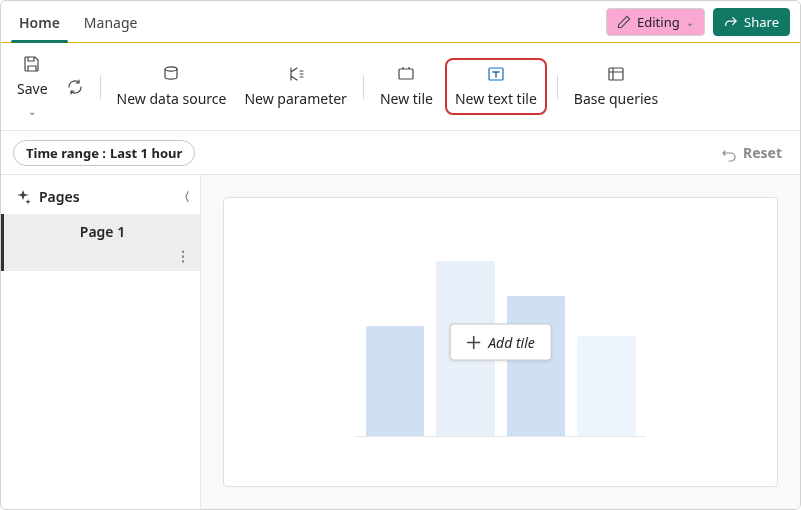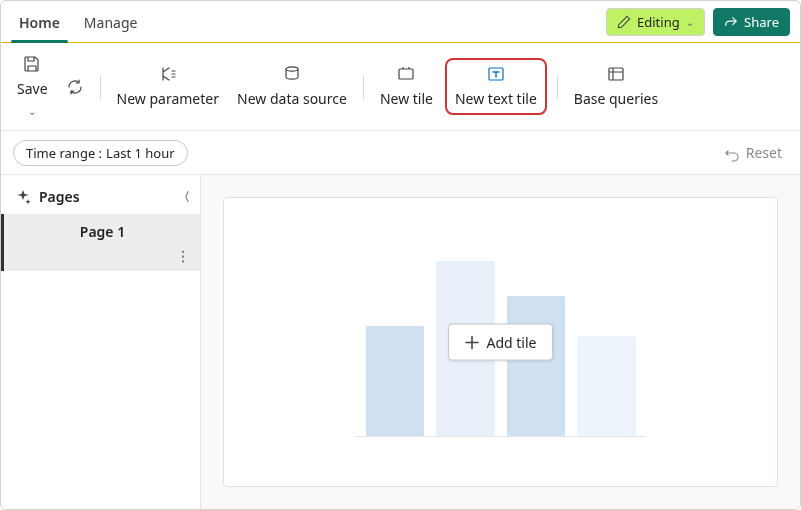--- a/index.html
+++ b/index.html
@@ -4,47 +4,47 @@
 <style>
   * { box-sizing: border-box; margin: 0; padding: 0; font-family: "Segoe UI", system-ui, sans-serif; }
   body { width: 801px; height: 510px; background: #fff; border: 1px solid #d1d1d1; border-radius: 6px; overflow: hidden; display: flex; flex-direction: column; font-size: 14px; color: #242424; }
 
   
   .tabstrip { display: flex; align-items: center; padding: 6px 10px 0 10px; gap: 8px; border-bottom: 1px solid #eab308; }
   .tab { padding: 6px 8px 10px 8px; cursor: pointer; color: #444; position: relative; }
   .tab.active { font-weight: 600; }
   .tab.active::after { content: ""; position: absolute; left: 0; right: 0; bottom: -1px; height: 3px; background: #117865; border-radius: 2px; }
   .tabstrip-right { margin-left: auto; display: flex; gap: 8px; padding-bottom: 6px; }
-  .btn { display: inline-flex; align-items: center; gap: 6px; padding: 4px 10px; border: 1px solid #d1d1d1; border-radius: 4px; background: #bef264; cursor: pointer; font-size: 13px; color: #242424; }
+  .btn { display: inline-flex; align-items: center; gap: 6px; padding: 4px 10px; border: 1px solid #d1d1d1; border-radius: 4px; background: #f9a8d4; cursor: pointer; font-size: 13px; color: #242424; }
   .btn.green { background: #117865; border-color: #117865; color: #fff; }
   .chev { font-size: 10px; color: #666; }
 
   
   .toolbar { display: flex; align-items: center; padding: 8px 10px; gap: 6px; border-bottom: 1px solid #e5e5e5; }
   .tbitem { display: inline-flex; align-items: center; gap: 6px; padding: 4px 6px; cursor: pointer; border-radius: 4px; flex-direction: column; }
   .divider { width: 1px; height: 24px; background: #d9d9d9; margin: 0 4px; }
   .highlight-box { border: 2.5px solid #d13438; border-radius: 8px; padding: 1px 2px; }
 
   
-  .filterrow { display: flex; align-items: center; padding: 8px 12px; gap: 16px; border-bottom: 1px solid #e5e5e5; }
+  .filterrow { display: flex; align-items: center; padding: 8px 12px; gap: 16px; border-bottom: 1px solid #e5e5e5; font-weight: bold; }
   .pill { display: inline-flex; align-items: center; gap: 4px; border: 1px solid #c7c7c7; border-radius: 16px; padding: 3px 12px; font-size: 13px; cursor: pointer; }
   .reset { margin-left: auto; display: inline-flex; align-items: flex-end; gap: 6px; color: #8a8a8a; cursor: pointer; padding: 4px 6px; }
 
   
   .body { flex: 1; display: flex; overflow: hidden; }
   .sidebar { width: 200px; border-right: 1px solid #e5e5e5; display: flex; flex-direction: column; }
   .sidebar-header { display: flex; align-items: center; gap: 8px; padding: 12px 10px 8px 14px; font-weight: 600; }
   .sidebar-header .collapse { margin-left: auto; color: #666; cursor: pointer; font-size: 12px; }
   .page-item { display: flex; align-items: center; padding: 8px 10px 8px 14px; gap: 8px; cursor: pointer; }
   .page-item.active { background: #ededed; border-left: 3px solid #323130; padding-left: 11px; font-weight: 600; flex-direction: column; }
   .page-item .more { margin-left: auto; color: #888; cursor: pointer; line-height: 1; }
   .sidebar-footer { margin-top: auto; padding: 12px 14px; display: flex; align-items: center; gap: 8px; cursor: pointer; }
 
   .canvas-wrap { flex: 1; background: #faf9f8; display: flex; align-items: flex-start; justify-content: center; padding: 22px; }
-  .canvas { width: 100%; height: 290px; background: #fff; border: 1px solid #e0e0e0; border-radius: 4px; position: relative; display: flex; align-items: center; justify-content: center; }
+  .canvas { width: 100%; height: 290px; background: #fff; border: 1px solid #e0e0e0; border-radius: 4px; position: relative; display: flex; align-items: center; justify-content: center; font-style: italic; }
 
   .chart { position: relative; width: 290px; height: 190px; display: flex; align-items: flex-end; gap: 12px; padding: 0 10px 0 10px; border-bottom: 1px solid #e7e7e7; }
   .bar { flex: 1; background: #cfe0f3; border-top-left-radius: 2px; border-top-right-radius: 2px; }
   .bar.b1 { height: 110px; }
   .bar.b2 { height: 175px; background: #e9f0fa; }
   .bar.b3 { height: 140px; }
   .bar.b4 { height: 100px; background: #eef4fb; }
 
   .addtile { position: absolute; top: 50%; left: 50%; transform: translate(-50%, -50%); display: inline-flex; align-items: center; gap: 8px; padding: 8px 16px; border: 1px solid #c7c7c7; border-radius: 4px; background: #fff; cursor: pointer; font-size: 14px; box-shadow: 0 1px 3px rgba(0,0,0,0.08); }
 
@@ -82,30 +82,30 @@
     <span class="chev">⌄</span>
   </div>
   <div class="tbitem">
     <svg width="18" height="18" viewBox="0 0 18 18">
         <path d="M3 9a6 6 0 0110-4.5M15 9a6 6 0 01-10 4.5M13 2v3h-3M5 16v-3h3" fill="none" stroke="#444" stroke-width="1.2" stroke-linecap="round"></path>
       </svg>
   </div>
   <div class="divider"></div>
   <div class="tbitem">
     <svg width="18" height="18" viewBox="0 0 18 18">
-        <path d="M4 3v12M4 7l6-4M4 11l6 4M13 6h3M13 9h3M13 12h3" fill="none" stroke="#444" stroke-width="1.2" stroke-linecap="round"></path>
-      </svg>
-    <span>New parameter</span>
-  </div>
-  <div class="tbitem">
-    <svg width="18" height="18" viewBox="0 0 18 18">
         <ellipse cx="9" cy="4" rx="6" ry="2.2" fill="none" stroke="#444" stroke-width="1.2"></ellipse>
         <path d="M3 4v8c0 1.2 2.7 2.2 6 2.2s6-1 6-2.2V4" fill="none" stroke="#444" stroke-width="1.2"></path>
       </svg>
     <span>New data source</span>
+  </div>
+  <div class="tbitem">
+    <svg width="18" height="18" viewBox="0 0 18 18">
+        <path d="M4 3v12M4 7l6-4M4 11l6 4M13 6h3M13 9h3M13 12h3" fill="none" stroke="#444" stroke-width="1.2" stroke-linecap="round"></path>
+      </svg>
+    <span>New parameter</span>
   </div>
   <div class="divider"></div>
   <div class="tbitem">
     <svg width="18" height="18" viewBox="0 0 18 18">
         <rect x="2" y="4" width="14" height="10" rx="1" fill="none" stroke="#444" stroke-width="1.2"></rect>
         <path d="M6 2v2M12 2v2" stroke="#444" stroke-width="1.2"></path>
       </svg>
     <span>New tile</span>
   </div>
   <span class="highlight-box">

